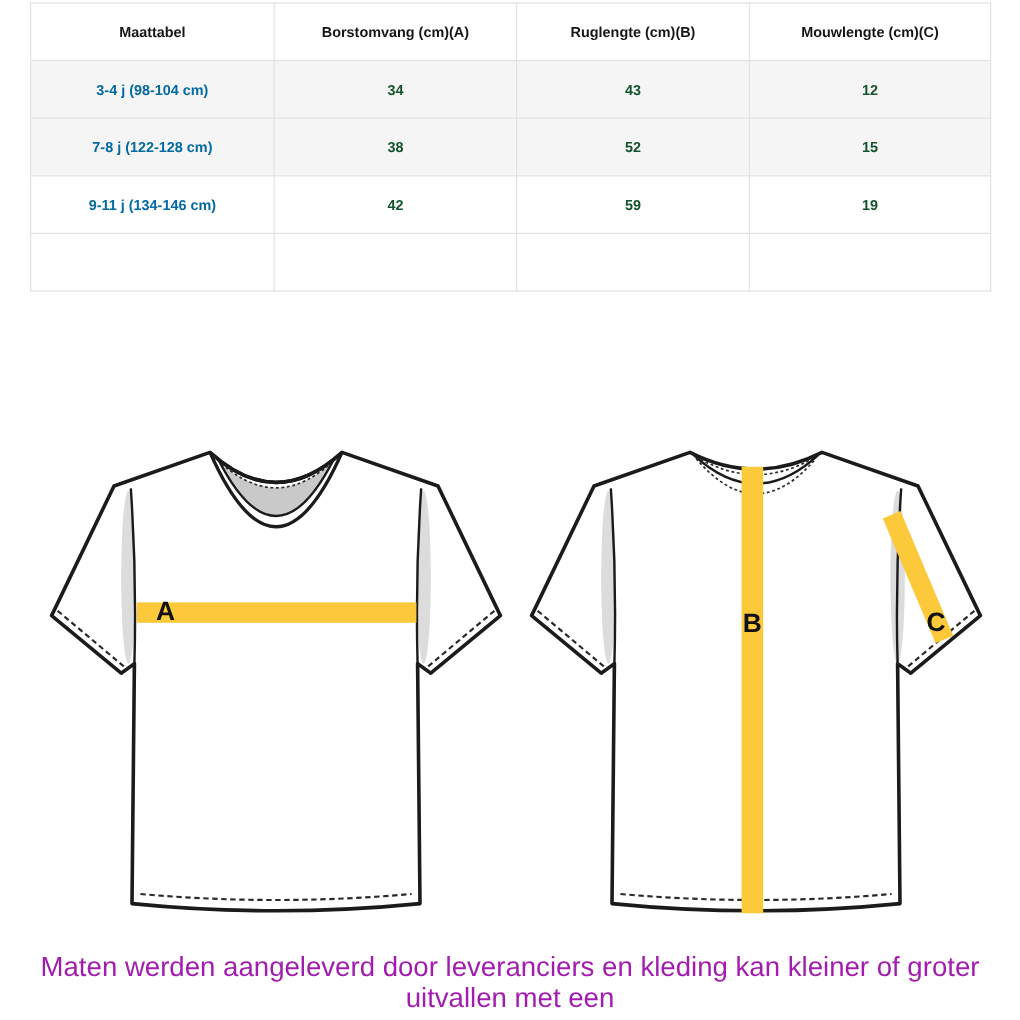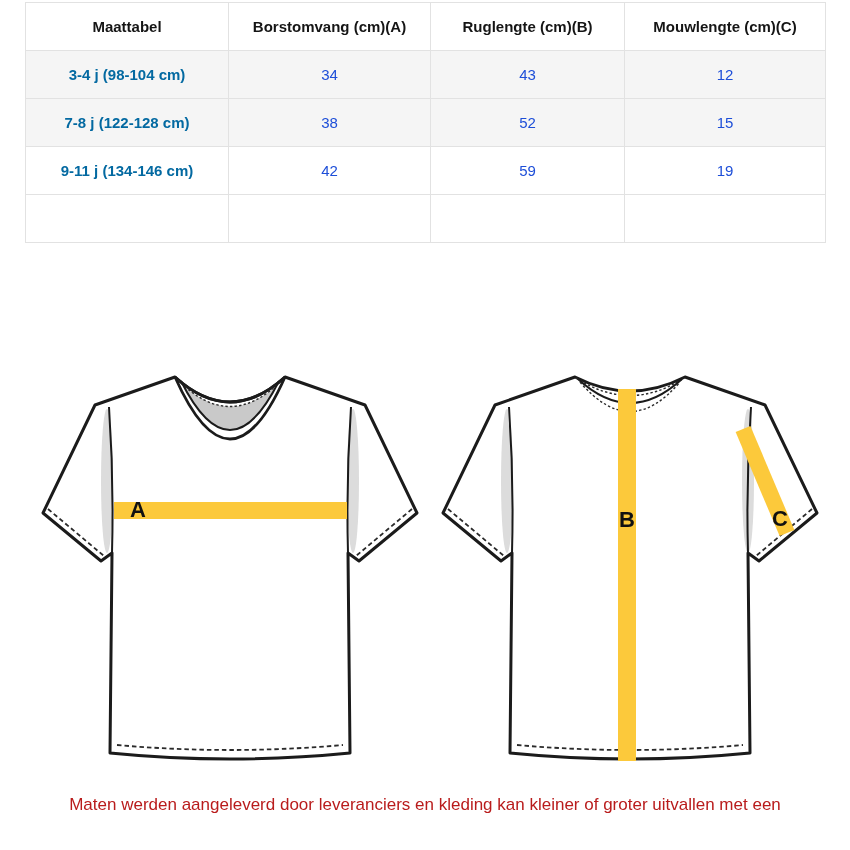--- a/index.html
+++ b/index.html
@@ -16,31 +16,31 @@
   table.size-table {
     border-collapse:collapse;
     table-layout:fixed;
     width:800px;
   }
   table.size-table th, table.size-table td {
     border:1px solid #e2e2e2;
     height:47px;
     text-align:center;
     vertical-align:middle;
-    font-size:15px;
+    font-size:12px;
     padding:0 4px;
     overflow:hidden;
     white-space:nowrap;
   }
   table.size-table th {
     font-weight:bold;
     color:#151515;
     background:#ffffff;
   }
-  table.size-table td { color:#1d4ed8; font-weight:normal; }
+  table.size-table td { color:#14532d; font-weight:bold; }
   table.size-table td.rowlabel { font-weight:bold; color:#0369a1; }
   table.size-table tr.alt td { background:#f5f5f5; }
 
   
   .shirts { position:absolute; left:0; top:365px; width:850px; height:400px; }
   .shirt-front { position:absolute; left:35px; top:0; }
   .shirt-back  { position:absolute; left:435px; top:0; }
 
   .outline   { fill:#ffffff; stroke:#1b1b1b; stroke-width:3; stroke-linejoin:round; }
   .seam      { fill:none; stroke:#1b1b1b; stroke-width:2; }
@@ -51,23 +51,23 @@
   .shade     { fill:#dcdcdc; }
   .collar-inside { fill:#c9c9c9; }
   .measure-label { font-family:"Liberation Sans",sans-serif; font-size:22px; font-weight:bold; fill:#111111; }
 
   
   .disclaimer {
     position:absolute;
     left:0; top:792px;
     width:850px;
     text-align:center;
-    font-size:17px;
+    font-size:23px;
     line-height:26px;
-    color:#b91c1c;
+    color:#a21caf;
   }
 </style>
 </head>
 <body>
 
 <div class="size-table-wrap">
   <table class="size-table">
     <colgroup>
       <col style="width:203px">
         <col style="width:202px">

